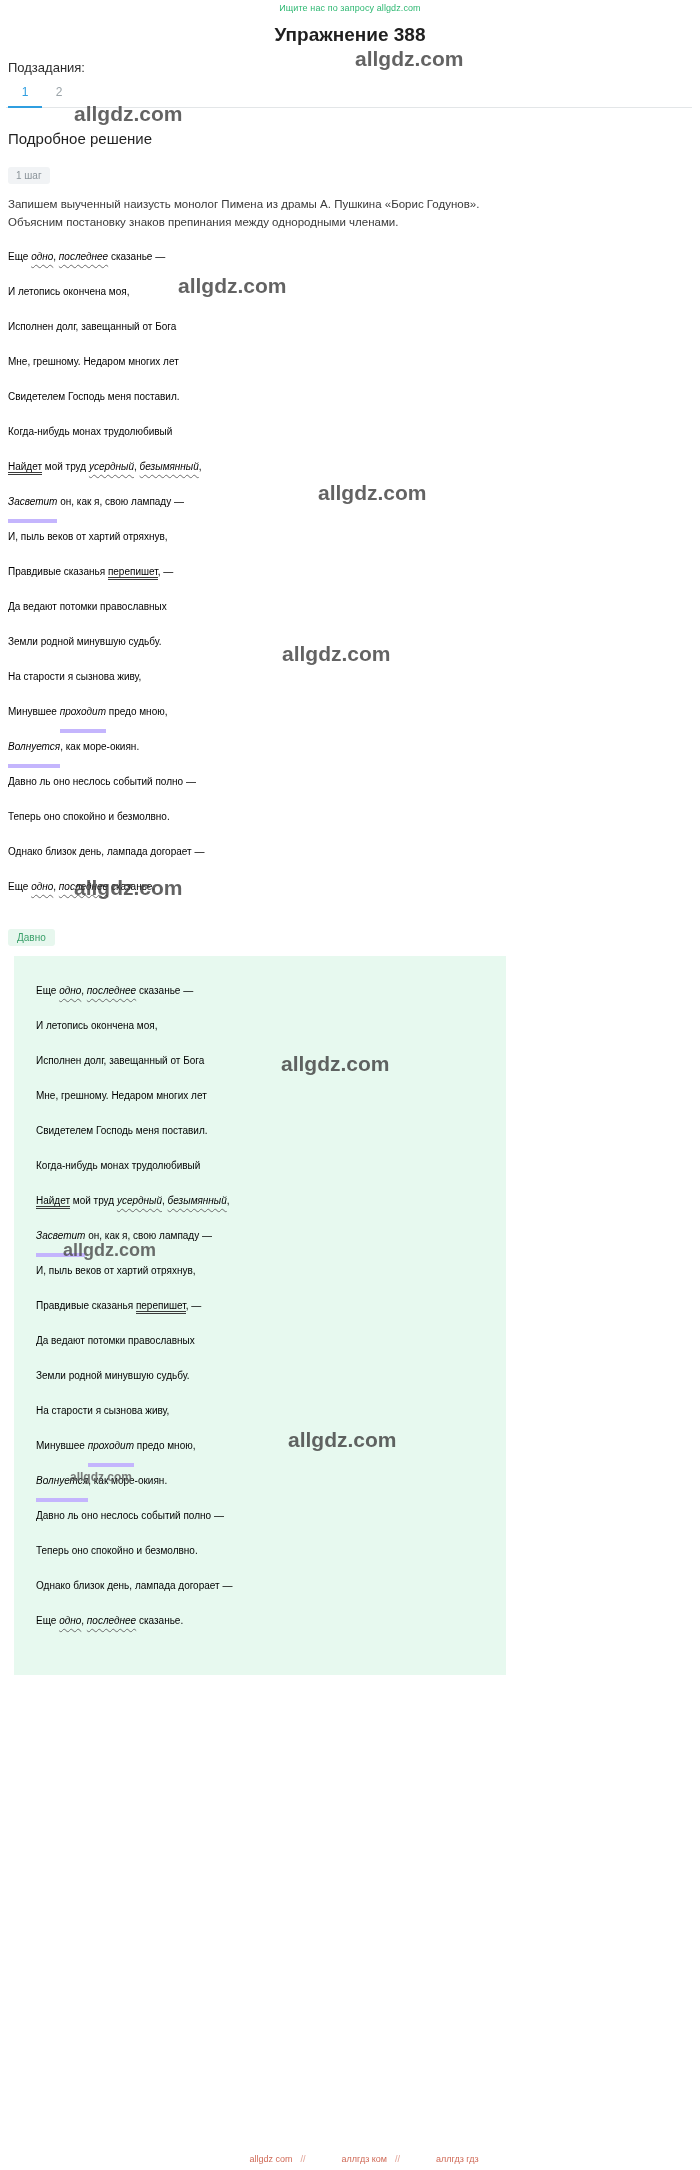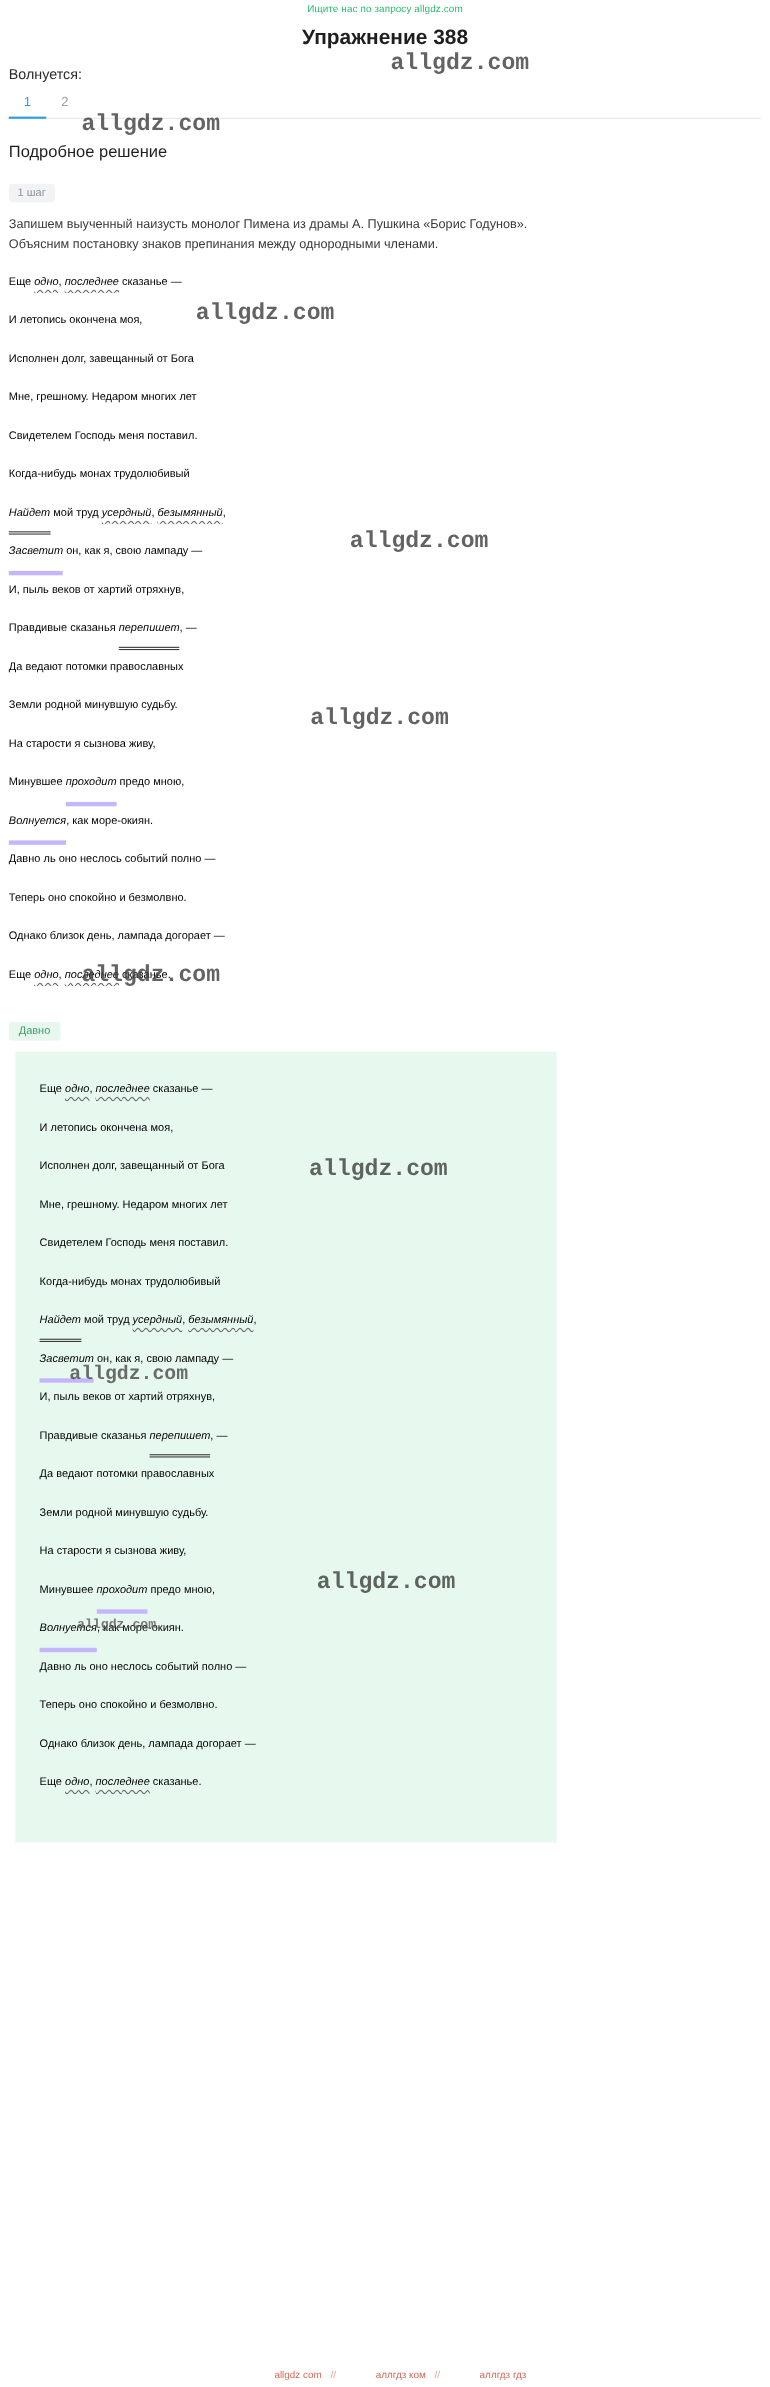--- a/index.html
+++ b/index.html
@@ -109,23 +109,22 @@
   .poem-line:last-child { margin-bottom: 0; }
   .wavy {
     font-style: italic;
     text-decoration: underline;
     text-decoration-style: wavy;
     text-decoration-color: #6b6b6b;
     text-underline-offset: 4px;
     text-decoration-thickness: from-font;
   }
   .dbl {
-    font-style: italic;
     border-bottom: 3px double #3a3a3a;
-    padding-bottom: 11px;
+    padding-bottom: 0px;
   }
   .sgl {
     font-style: italic;
     border-bottom: 4px solid #c4b5fd;
     padding-bottom: 12px;
   }
 
   
   .answer-badge {
     display: inline-block;
@@ -148,21 +147,20 @@
   }
 
   
   .wm {
     position: absolute;
     color: #4a4a4a;
     font-weight: 700;
     opacity: .80;
     pointer-events: none;
     white-space: nowrap;
-    font-family: Liberation Mono, monospace;
   }
   .wm.big { font-size: 21px; color: #3d3d3d; }
   .wm.mid { font-size: 18px; }
   .wm.sm  { font-size: 12px; color: #5a5a5a; font-weight: 700; }
 
   
   .footer {
     position: absolute;
     left: 0; right: 0; bottom: 6px;
     display: flex;
@@ -181,21 +179,21 @@
 <div class="page">
 
   <div class="topbar">
     <span>Ищите нас по запросу allgdz.com</span>
   </div>
 
   <div class="content">
 
     <h1 class="title">Упражнение 388</h1>
 
-    <div class="subtasks-label">Волнуется:</div>
+    <div class="subtasks-label">Подзадания:</div>
 
     <div class="tabs">
       <div class="tab active">1</div>
       <div class="tab">2</div>
     </div>
 
     <h2 class="section-title">Подробное решение</h2>
 
     <div class="step-badge">1 шаг</div>
 

